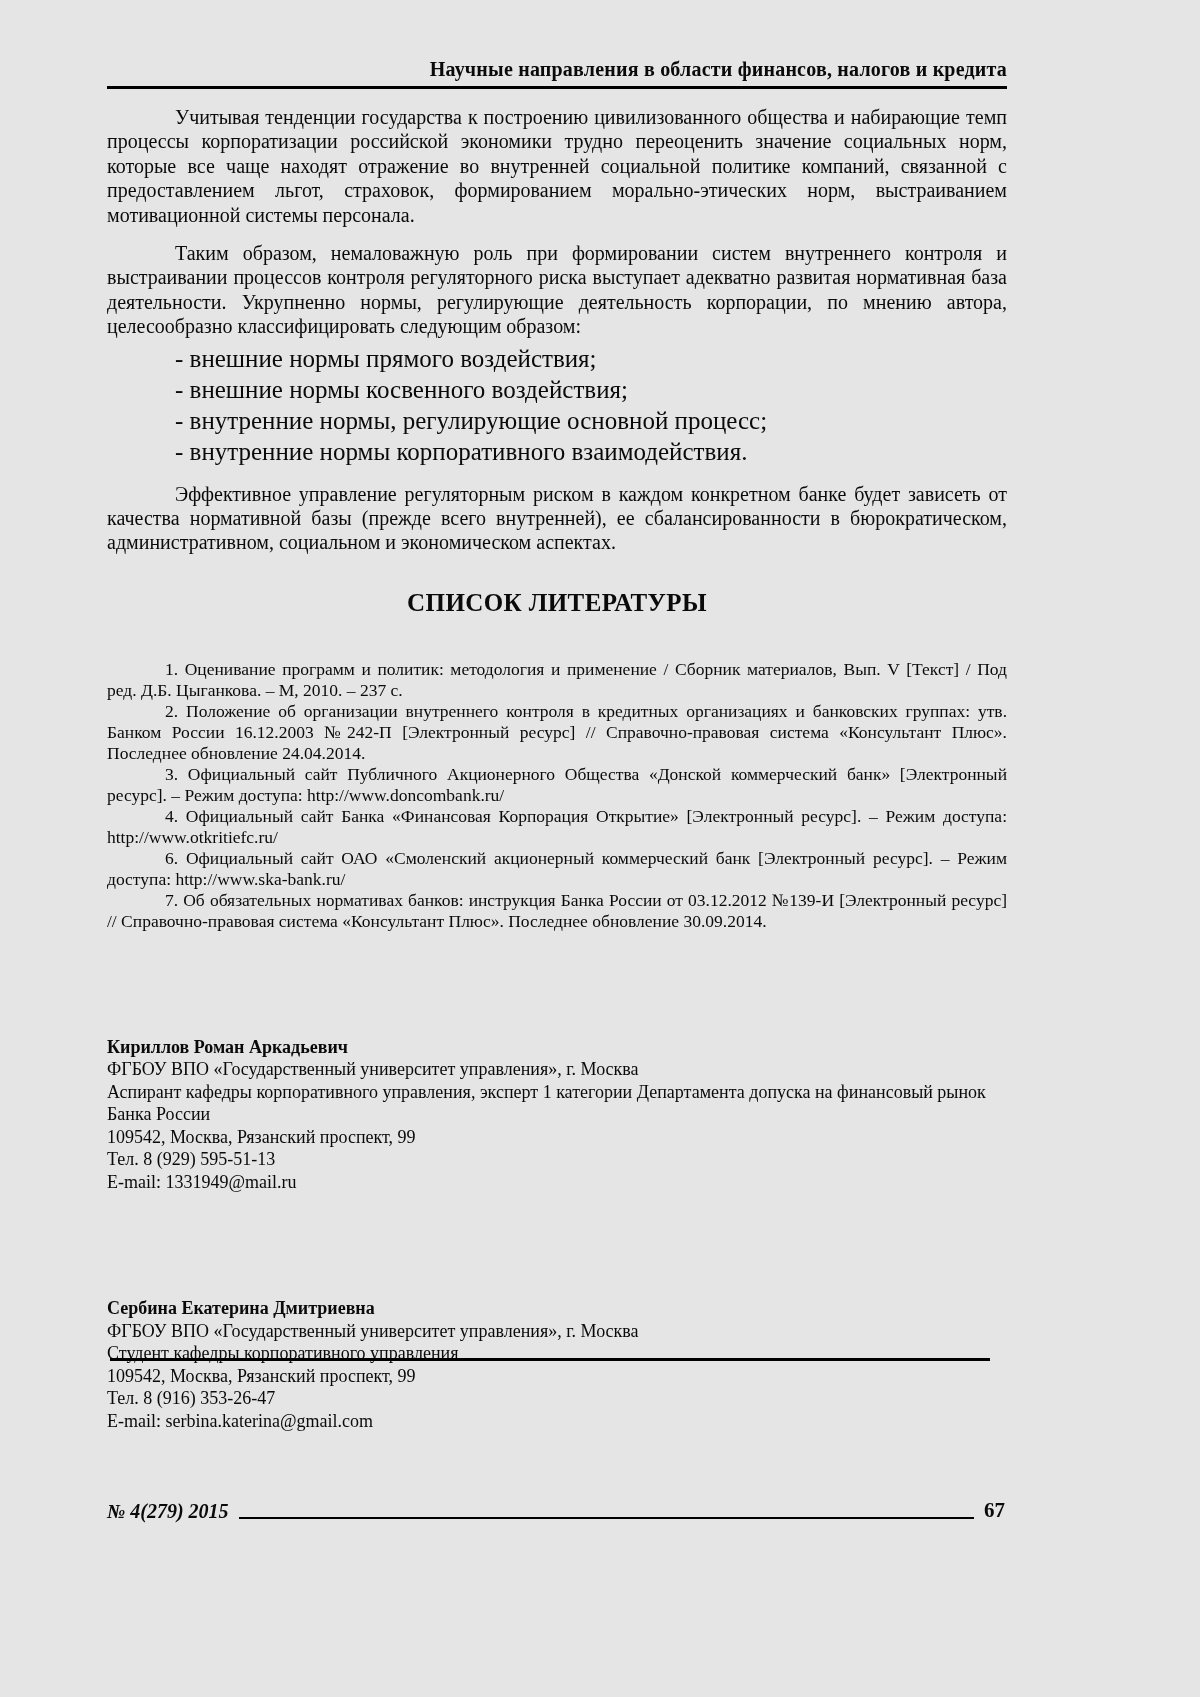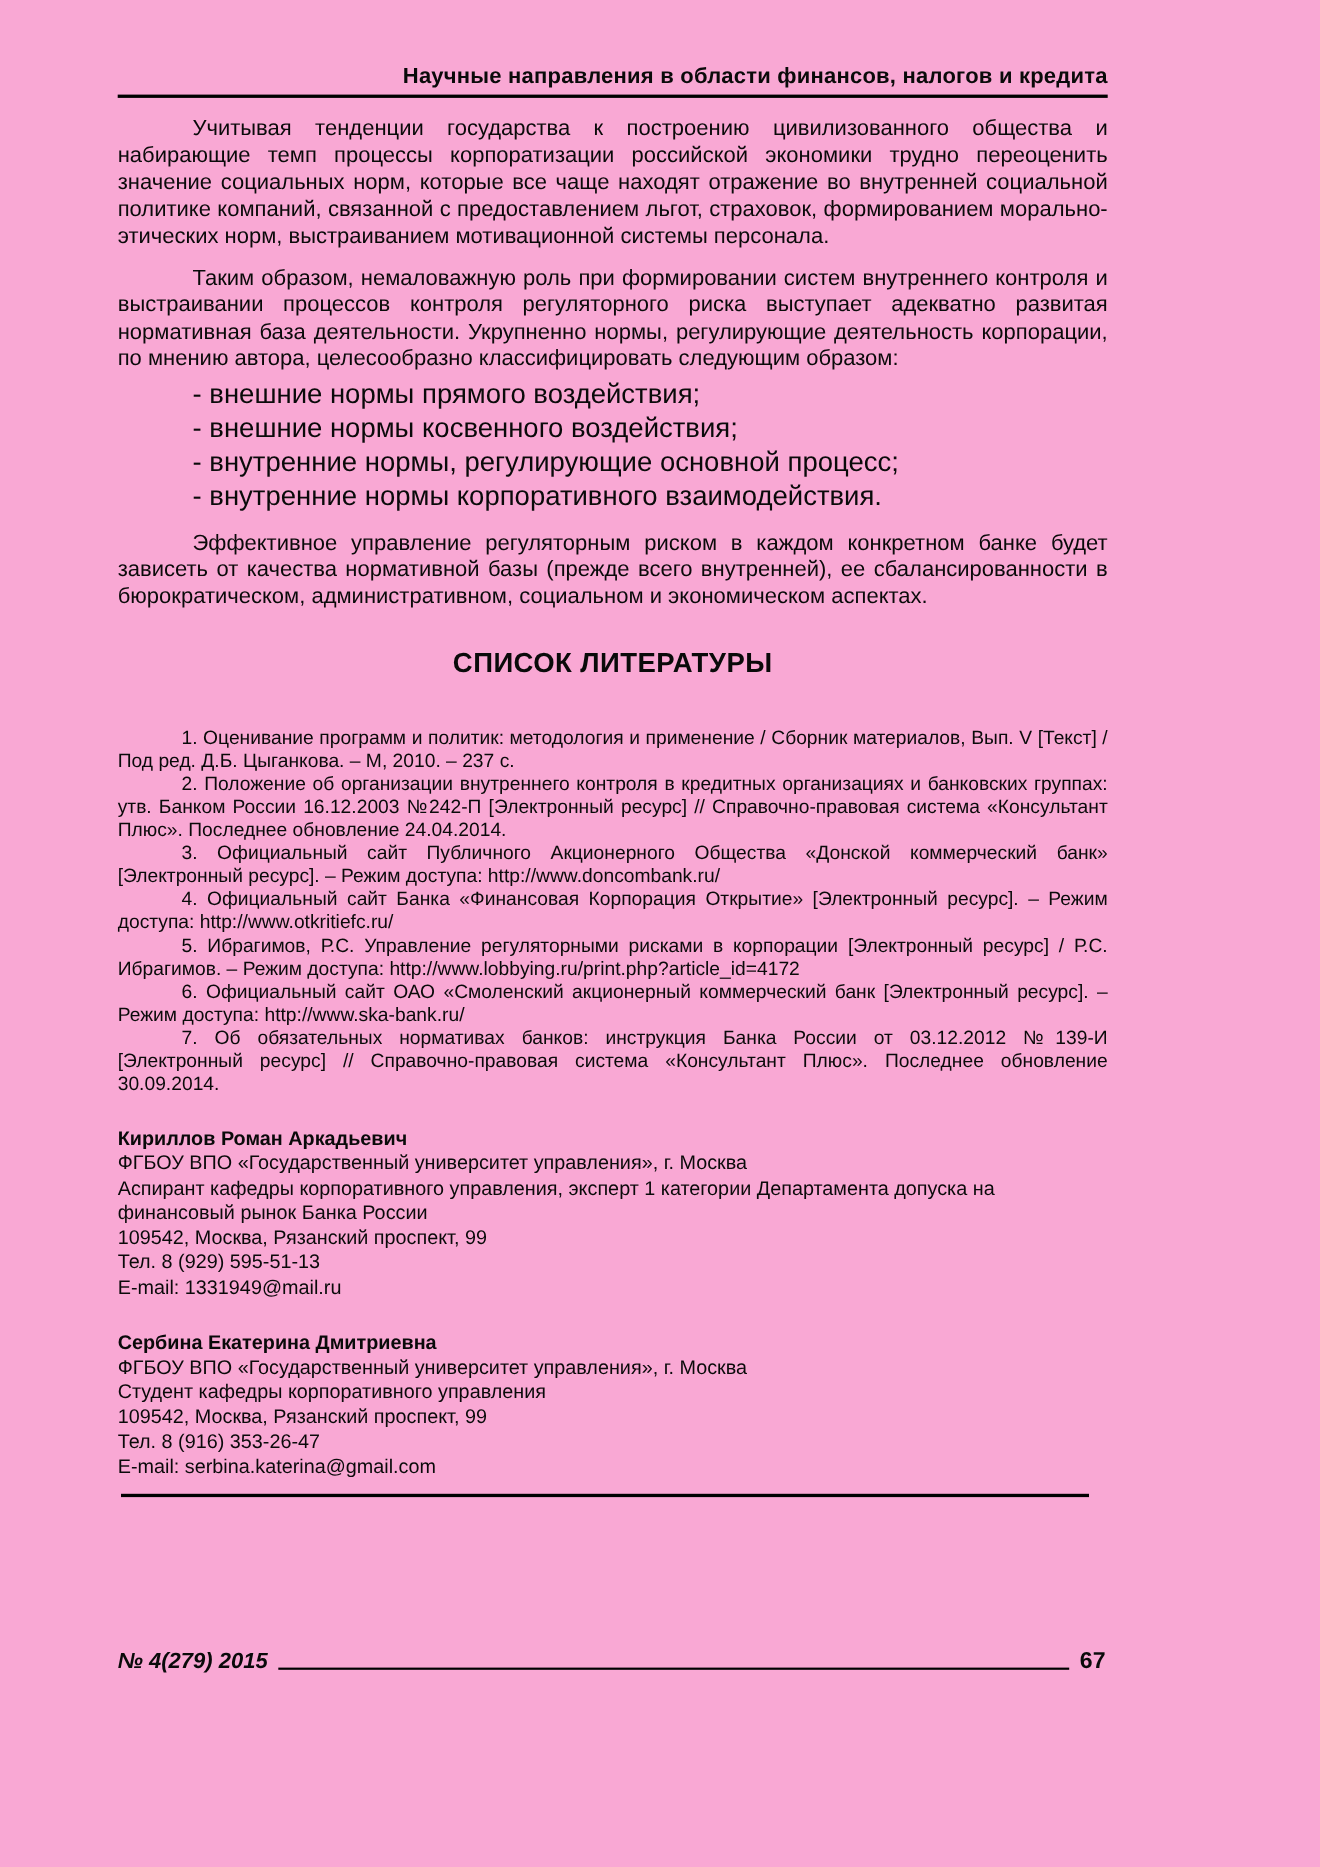--- a/index.html
+++ b/index.html
@@ -2,23 +2,23 @@
 <html lang="ru"><head>
 <meta charset="utf-8">
 <style>
   * { margin: 0; padding: 0; box-sizing: border-box; }
   html, body { background: #ffffff; }
   .page {
     position: relative;
     width: 1200px;
     height: 1697px;
     margin: 0 auto;
-    background: #f9a8d4;
+    background: #e5e5e5;
     color: #0a0a0a;
-    font-family: Liberation Sans, sans-serif;
+    font-family: Liberation Serif, serif;
     overflow: hidden;
   }
   .content {
     position: absolute;
     left: 107px;
     top: 58px;
     width: 900px;
   }
   .running-head {
     font-size: 20px;
@@ -51,21 +51,21 @@
     text-align: center;
     letter-spacing: 0.4px;
   }
   .refs { margin-top: 42px; }
   .ref {
     font-size: 17.5px;
     line-height: 1.2;
     text-align: justify;
     text-indent: 58px;
   }
-  .author { margin-top: 28px; font-size: 18px; line-height: 1.25; }
+  .author { margin-top: 104px; font-size: 18px; line-height: 1.25; }
   .author-name { font-weight: bold; }
   .thick-rule {
     position: absolute;
     left: 110px;
     top: 1358px;
     width: 880px;
     height: 3px;
     background: #000;
   }
   .footer {
@@ -115,21 +115,20 @@
 
     <p class="body-par">Эффективное управление регуляторным риском в каждом конкретном банке будет зависеть от качества нормативной базы (прежде всего внутренней), ее сбалансированности в бюрократическом, административном, социальном и экономическом аспектах.</p>
 
     <h2 class="refs-title">СПИСОК ЛИТЕРАТУРЫ</h2>
 
     <div class="refs">
       <p class="ref">1. Оценивание программ и политик: методология и применение / Сборник материалов, Вып. V [Текст] / Под ред. Д.Б. Цыганкова. – М, 2010. – 237 с.</p>
       <p class="ref">2. Положение об организации внутреннего контроля в кредитных организациях и банковских группах: утв. Банком России 16.12.2003 №242-П [Электронный ресурс] // Справочно-правовая система «Консультант Плюс». Последнее обновление 24.04.2014.</p>
       <p class="ref">3. Официальный сайт Публичного Акционерного Общества «Донской коммерческий банк» [Электронный ресурс]. – Режим доступа: http://www.doncombank.ru/</p>
       <p class="ref">4. Официальный сайт Банка «Финансовая Корпорация Открытие» [Электронный ресурс]. – Режим доступа: http://www.otkritiefc.ru/</p>
-      <p class="ref">5. Ибрагимов, Р.С. Управление регуляторными рисками в корпорации [Электронный ресурс] / Р.С. Ибрагимов. – Режим доступа: http://www.lobbying.ru/print.php?article_id=4172</p>
       <p class="ref">6. Официальный сайт ОАО «Смоленский акционерный коммерческий банк [Электронный ресурс]. – Режим доступа: http://www.ska-bank.ru/</p>
       <p class="ref">7. Об обязательных нормативах банков: инструкция Банка России от 03.12.2012 №139-И [Электронный ресурс] // Справочно-правовая система «Консультант Плюс». Последнее обновление 30.09.2014.</p>
     </div>
 
     <section class="author">
       <p class="author-name">Кириллов Роман Аркадьевич</p>
       <p>ФГБОУ ВПО «Государственный университет управления», г. Москва</p>
       <p>Аспирант кафедры корпоративного управления, эксперт 1 категории Департамента допуска на финансовый рынок Банка России</p>
       <p>109542, Москва, Рязанский проспект, 99</p>
       <p>Тел. 8 (929) 595-51-13</p>

